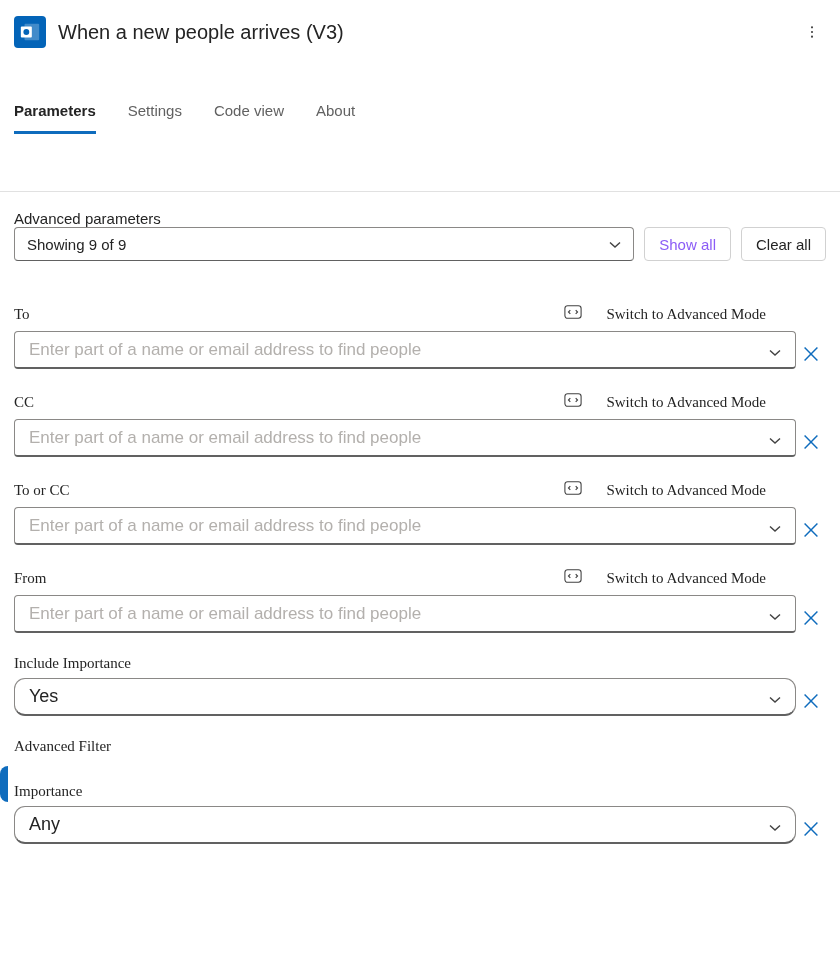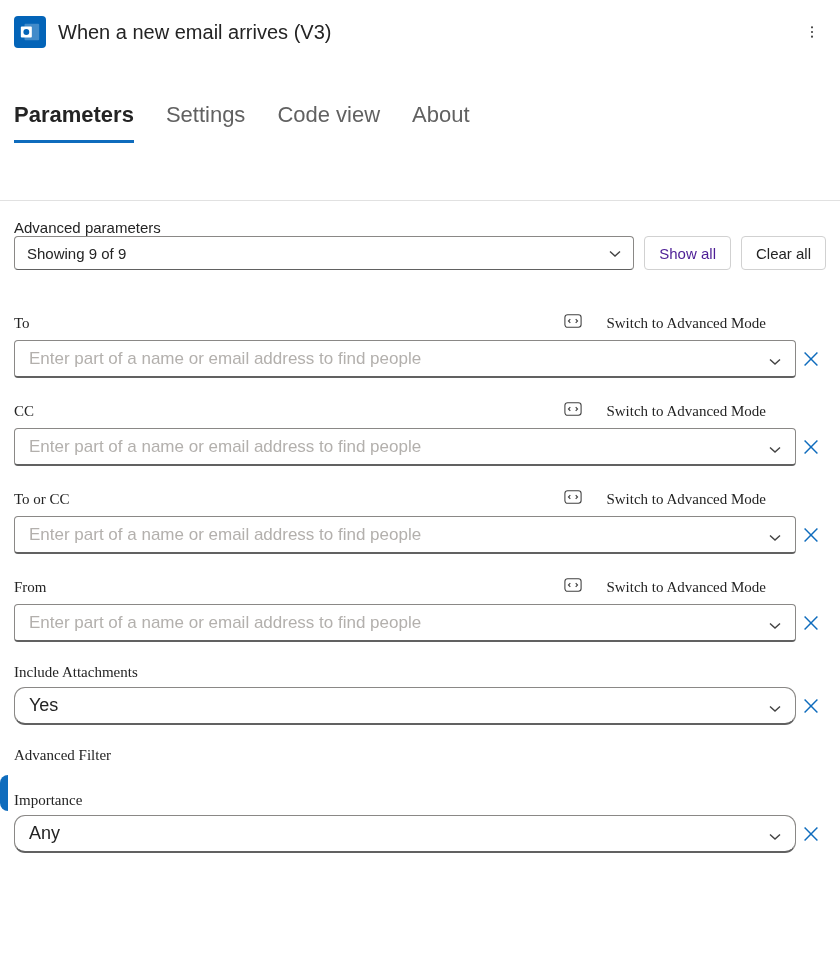--- a/index.html
+++ b/index.html
@@ -47,21 +47,21 @@
   .more-btn svg { width: 16px; height: 16px; fill: #424242; }
 
   
   .tabs {
     display: flex;
     gap: 32px;
     padding: 42px 14px 0 14px;
     border-bottom: 1px solid transparent;
   }
   .tab {
-    font-size: 22px;
+    font-size: 15px;
     color: #616161;
     padding-bottom: 12px;
     cursor: pointer;
     border-bottom: 3px solid transparent;
   }
   .tab.active {
     color: #242424;
     font-weight: 600;
     border-bottom: 3px solid #0f6cbd;
   }
@@ -105,21 +105,21 @@
     border: 1px solid #d1d1d1;
     border-radius: 4px;
     padding: 0 14px;
     height: 34px;
     font-size: 15px;
     background: #fff;
     cursor: pointer;
     display: flex;
     align-items: center;
   }
-  .btn.disabled { color: #4c1d95; cursor: default; }
+  .btn.disabled { color: #8b5cf6; cursor: default; }
 
   
   .param {
     padding: 0 14px;
     margin-top: 22px;
   }
   .param-header {
     display: flex;
     align-items: center;
     justify-content: space-between;
@@ -136,21 +136,21 @@
     align-items: center;
     gap: 24px;
     font-size: 15px;
     color: #242424;
     cursor: pointer;
   }
   .switch-mode svg { width: 18px; height: 18px; }
 
   .param-body {
     display: flex;
-    align-items: center;
+    align-items: flex-end;
     gap: 0;
   }
   .combobox, .select, .textinput {
     flex: 1;
     height: 38px;
     border: 1px solid #8a8886;
     border-bottom: 2px solid #616161;
     border-radius: 4px;
     display: flex;
     align-items: center;
@@ -193,21 +193,21 @@
 <div class="container">
 
   <div class="header">
     <div class="header-icon">
       <svg viewBox="0 0 24 24">
           <rect x="6" y="3" width="16" height="18" rx="1" fill="#fff" opacity=".25"></rect>
           <rect x="2" y="6" width="12" height="12" rx="1" fill="#fff"></rect>
           <circle cx="8" cy="12" r="3.2" fill="#0364b8"></circle>
         </svg>
     </div>
-    <div class="header-title">When a new email arrives (V3)</div>
+    <div class="header-title">When a new people arrives (V3)</div>
     <div class="more-btn">
       <svg viewBox="0 0 24 24">
           <circle cx="12" cy="5" r="1.6"></circle>
           <circle cx="12" cy="12" r="1.6"></circle>
           <circle cx="12" cy="19" r="1.6"></circle>
         </svg>
     </div>
   </div>
 
   <div class="tabs">
@@ -336,21 +336,21 @@
       <div class="remove-btn">
         <svg viewBox="0 0 24 24">
             <path d="M5 5 L19 19 M19 5 L5 19" stroke="#0f6cbd" stroke-width="1.6"></path>
           </svg>
       </div>
     </div>
   </div>
 
   <div class="param">
     <div class="param-header">
-      <div class="param-label">Include Attachments</div>
+      <div class="param-label">Include Importance</div>
     </div>
     <div class="param-body">
       <div class="select">
         <span>Yes</span>
         <span class="chevron"><svg viewBox="0 0 12 12">
               <path d="M1 3.5 L6 8 L11 3.5" stroke="#424242" stroke-width="1.4" fill="none"></path>
             </svg></span>
       </div>
       <div class="remove-btn">
         <svg viewBox="0 0 24 24">

